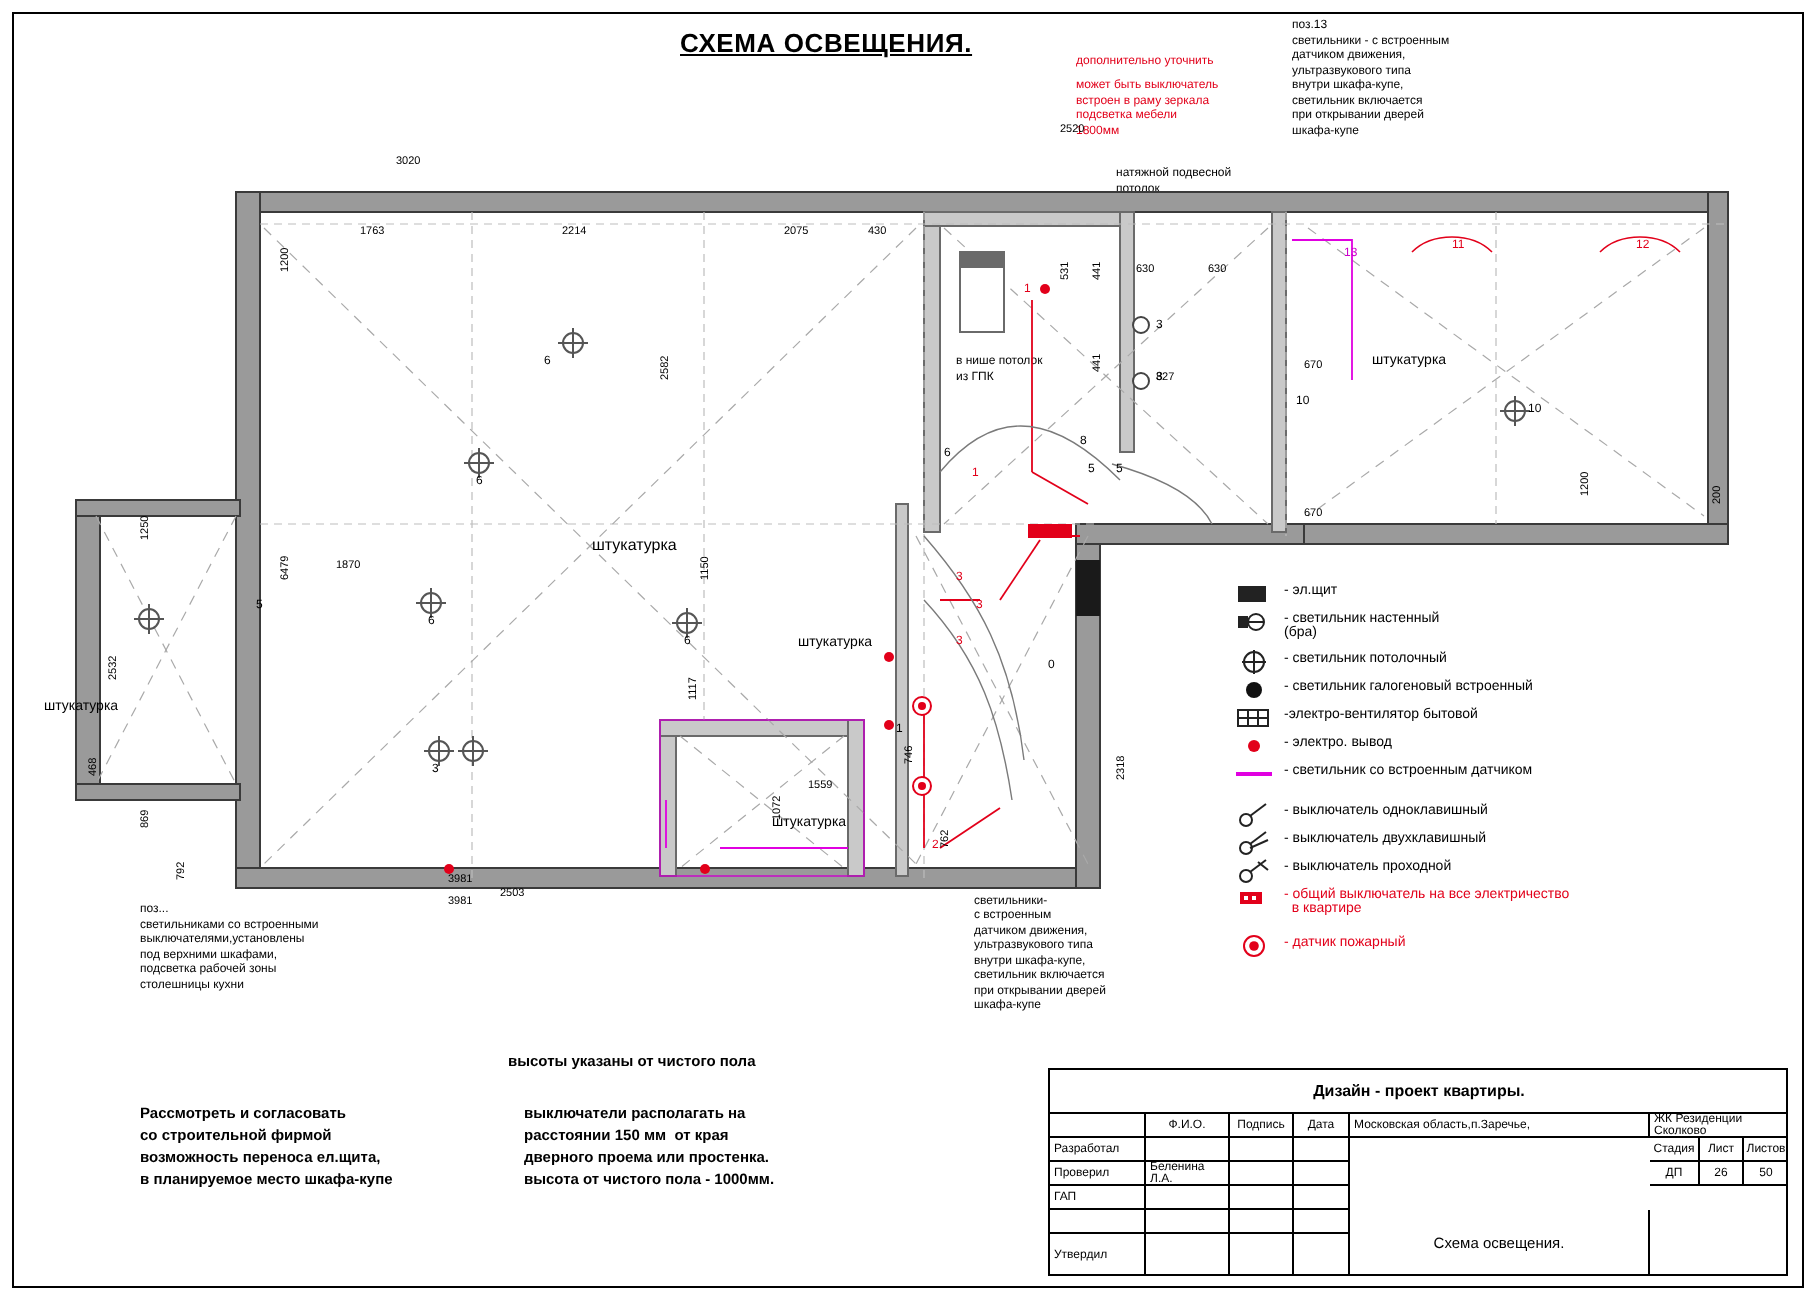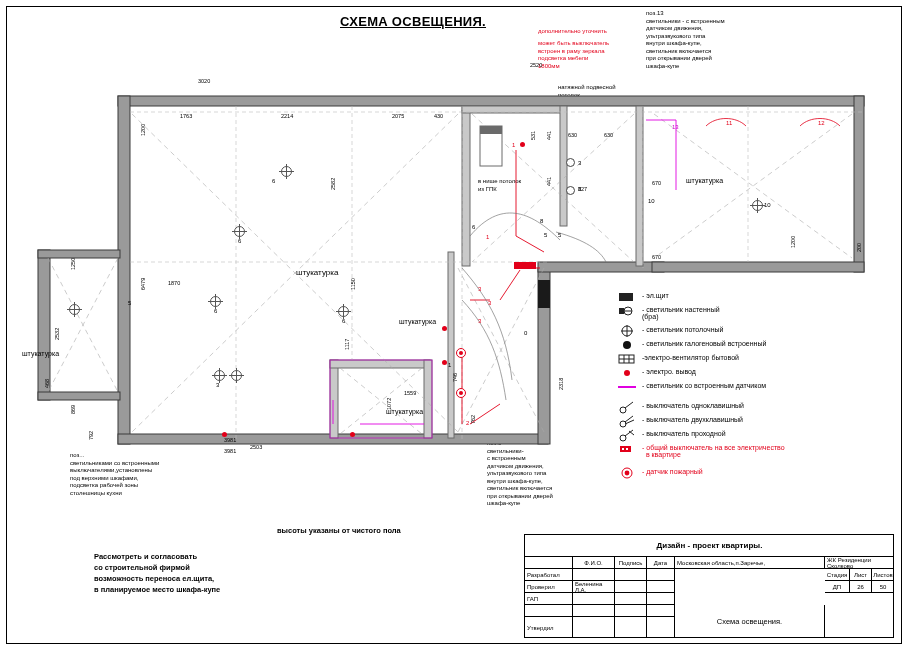--- a/index.html
+++ b/index.html
@@ -422,25 +422,29 @@
       <div class="sym">
         <svg width="18" height="12">
             <circle cx="9" cy="6" r="5" fill="none" stroke="#e2001a"></circle>
             <circle cx="9" cy="6" r="2.4" fill="#e2001a"></circle>
           </svg>
       </div>
       <div class="lbl">- датчик пожарный</div>
     </div>
   </div>
 
-  <div class="note b" style="left:277px;top:526px;">высоты указаны от чистого пола</div>
-  <div class="note b" style="left:70px;top:552px;margin-left:24px;">Рассмотреть и согласовать
+  <div class="note b" style="left:254px;top:526px;">высоты указаны от чистого пола</div>
+  <div class="note b" style="left:70px;top:552px;">Рассмотреть и согласовать
 со строительной фирмой
 возможность переноса ел.щита,
 в планируемое место шкафа-купе</div>
+  <div class="note b" style="left:262px;top:552px;">выключатели располагать на
+расстоянии 150 мм  от края
+дверного проема или простенка.
+высота от чистого пола - 1000мм.</div>
 
   <div class="stamp">
 
     <div class="cell b ctr bold" style="left:0;top:0;width:369px;height:22px;border-right:none;">Дизайн - проект  квартиры.</div>
 
     <div class="cell b" style="left:0;top:22px;width:48px;height:12px;"></div>
     <div class="cell b ctr" style="left:48px;top:22px;width:42px;height:12px;">Ф.И.О.</div>
     <div class="cell b ctr" style="left:90px;top:22px;width:32px;height:12px;">Подпись</div>
     <div class="cell b ctr" style="left:122px;top:22px;width:28px;height:12px;">Дата</div>
     <div class="cell b" style="left:150px;top:22px;width:150px;height:12px;">Московская область,п.Заречье,</div>

